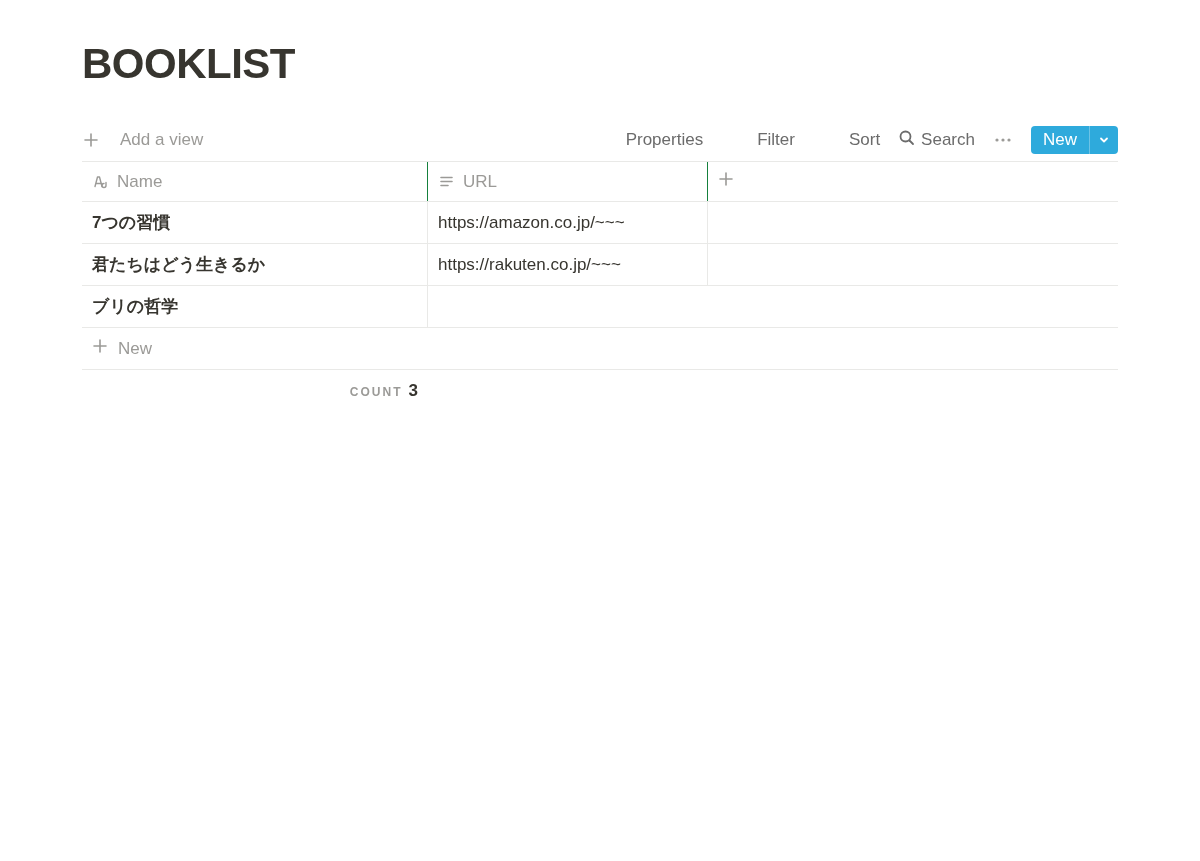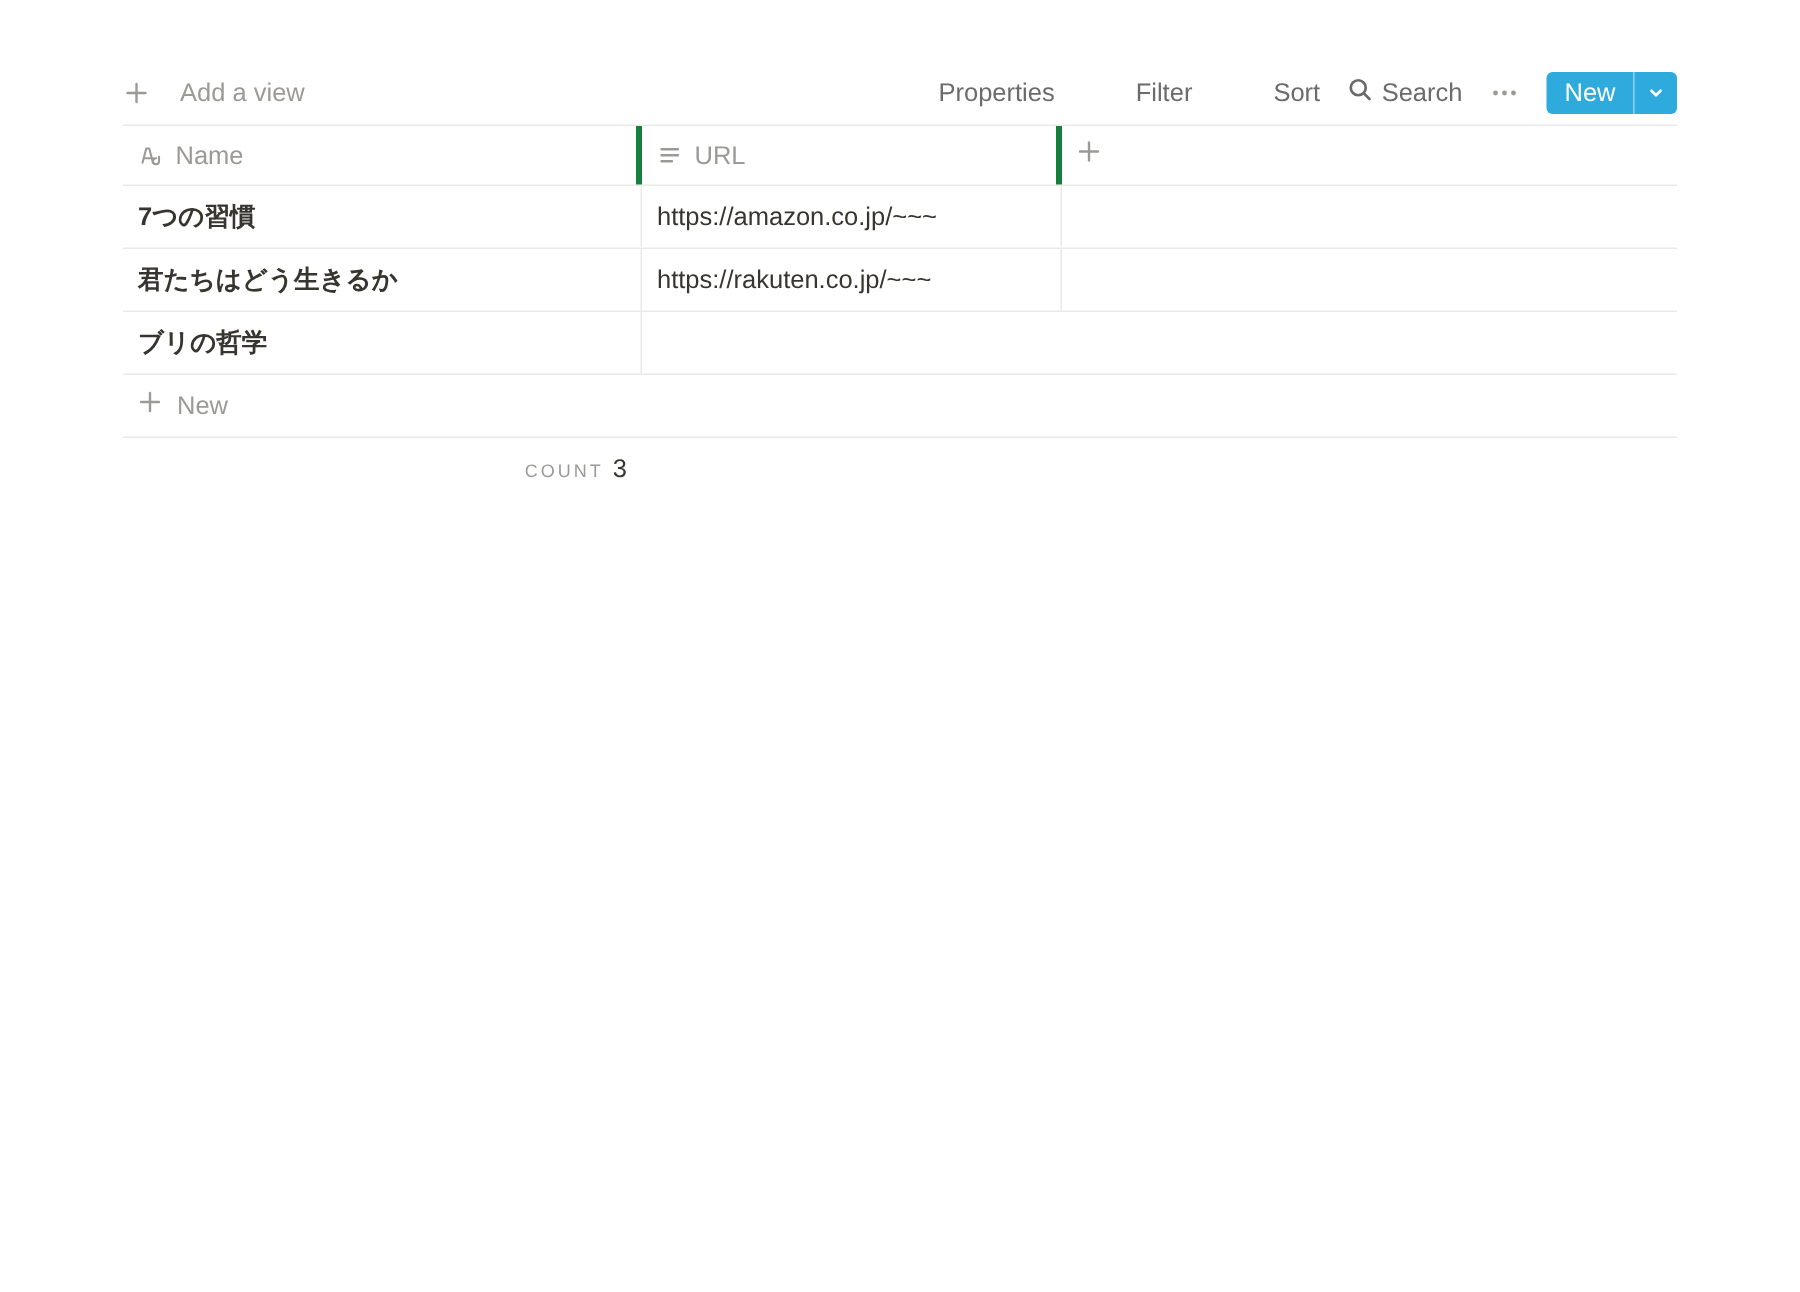--- a/index.html
+++ b/index.html
@@ -104,21 +104,21 @@
     height: 40px;
     align-items: stretch;
   }
   .th {
     display: flex;
     align-items: center;
     gap: 8px;
     padding: 0 10px;
     color: #9b9a97;
     font-size: 17px;
-    border-right: 4px solid #15803d;
+    border-right: 1px solid #15803d;
     cursor: pointer;
   }
   .col-name { width: 346px; }
   .col-url  { width: 280px; }
   .col-add  { flex: 1; border-right: none; }
   .th .icon-prop {
     width: 17px; height: 17px; color: #9b9a97; flex-shrink:0;
   }
 
   .tbody .tr {
@@ -161,36 +161,38 @@
     height: 42px;
     align-items: center;
   }
   .count-cell {
     width: 346px;
     display: flex;
     justify-content: flex-end;
     align-items: baseline;
     padding-right: 10px;
     gap: 6px;
+    font-weight: bold;
   }
   .count-label {
     font-size: 12px;
     letter-spacing: 2px;
     color: #9b9a97;
     text-transform: uppercase;
   }
   .count-value {
     font-size: 17px;
     color: #37352f;
   }
 </style>
 </head>
 <body>
 
 <div class="page">
+  <h1 class="title">BOOKLIST</h1>
 
   <div class="toolbar">
     <div class="toolbar-left">
       <div class="add-view">
         <span class="plus-mini">
           <svg width="16" height="16" viewBox="0 0 16 16" fill="none">
               <path d="M8 2v12M2 8h12" stroke="currentColor" stroke-width="1.6" stroke-linecap="round"></path>
             </svg>
         </span>
         <span>Add a view</span>

